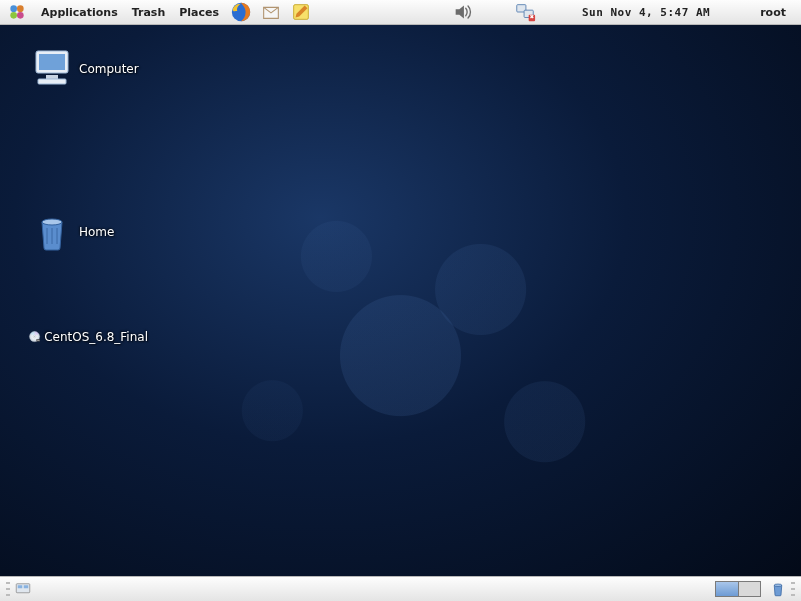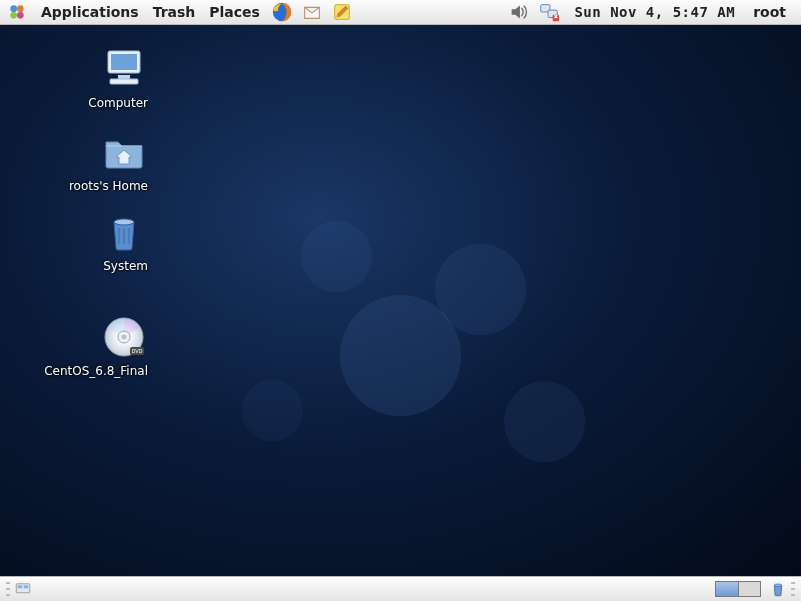--- a/index.html
+++ b/index.html
@@ -6,28 +6,28 @@
   html, body { width: 801px; height: 601px; overflow: hidden; font-family: "DejaVu Sans", "Liberation Sans", sans-serif; }
   body { display: flex; flex-direction: column; }
 
   
   .top-panel {
     height: 25px;
     background: linear-gradient(#fdfdfd, #e4e4e4);
     border-bottom: 1px solid #b8b8b8;
     display: flex;
     align-items: center;
-    font-size: 14px;
+    font-size: 11px;
     font-weight: bold;
     color: #222;
   }
   .panel-section { display: flex; align-items: center; height: 100%; }
   .panel-left { flex: 0 0 auto; }
   .panel-spacer { flex: 1; }
-  .panel-right { flex: 0 0 auto; padding-right: 8px; }
+  .panel-right { flex: 0 0 auto; padding-right: 8px; gap: 32px; }
 
   .panel-item {
     padding: 0 7px;
     height: 100%;
     display: flex;
     align-items: center;
     cursor: default;
   }
 
   .panel-logo svg { width: 20px; height: 20px; }
@@ -47,22 +47,22 @@
       radial-gradient(circle at 42% 42%, rgba(70,110,170,0.10) 0 35px, rgba(70,110,170,0) 36px),
       radial-gradient(circle at 68% 72%, rgba(70,110,170,0.12) 0 40px, rgba(70,110,170,0) 41px),
       radial-gradient(circle at 34% 70%, rgba(70,110,170,0.08) 0 30px, rgba(70,110,170,0) 31px),
       radial-gradient(ellipse at 40% 35%, #1a3766 0%, #0a1b3a 45%, #030a18 100%);
   }
 
   .desktop-icon {
     position: absolute;
     width: 120px;
     display: flex;
-    flex-direction: column;
-    align-items: flex-end;
+    flex-direction: row;
+    align-items: center;
     gap: 3px;
     cursor: default;
   }
   .desktop-icon .icon-graphic {
     width: 48px; height: 48px;
     display: flex; align-items: center; justify-content: center;
   }
   .desktop-icon .icon-label {
     color: #fff;
     font-size: 12px;
@@ -174,40 +174,30 @@
       <svg viewBox="0 0 48 48">
           <rect x="8" y="6" width="32" height="22" rx="2" fill="#e8eef6" stroke="#9fb9d8"></rect>
           <rect x="11" y="9" width="26" height="16" fill="#6fa1d9"></rect>
           <rect x="18" y="30" width="12" height="4" fill="#c7d3e3"></rect>
           <rect x="10" y="34" width="28" height="5" rx="1" fill="#e8eef6" stroke="#9fb9d8"></rect>
         </svg>
     </div>
     <div class="icon-label">Computer</div>
   </div>
 
-  <div class="desktop-icon" style="left:28px; top:103px">
-    <div class="icon-graphic">
-      <svg viewBox="0 0 48 48">
-          <path d="M6 14h12l4 4h20v20a2 2 0 0 1-2 2H8a2 2 0 0 1-2-2z" fill="#8db4dd" stroke="#5e87b5"></path>
-          <path d="M6 18h36" stroke="#b8d0ea"></path>
-          <path d="M24 22l8 7h-3v7h-10v-7h-3z" fill="#e8f1fb" stroke="#5e87b5" stroke-width="0.8"></path>
-        </svg>
-    </div>
-    <div class="icon-label">roots's Home</div>
-  </div>
 
   <div class="desktop-icon" style="left:28px; top:183px">
     <div class="icon-graphic">
       <svg viewBox="0 0 48 48">
           <path d="M14 14h20l-2 26a2 2 0 0 1-2 2H18a2 2 0 0 1-2-2z" fill="#5a8dce" stroke="#33619d"></path>
           <ellipse cx="24" cy="14" rx="10" ry="3" fill="#a8c6ea" stroke="#33619d"></ellipse>
           <path d="M19 20v16M24 20v16M29 20v16" stroke="#33619d" stroke-width="0.8"></path>
         </svg>
     </div>
-    <div class="icon-label">System</div>
+    <div class="icon-label">Home</div>
   </div>
 
   <div class="desktop-icon" style="left:28px; top:288px">
     <div class="icon-graphic">
       <svg viewBox="0 0 48 48">
         <defs>
             <radialGradient id="dg" cx="50%" cy="50%" r="50%">
               <stop offset="0%" stop-color="#ffffff"></stop>
               <stop offset="45%" stop-color="#f0f3f7"></stop>
               <stop offset="70%" stop-color="#dce3ec"></stop>

